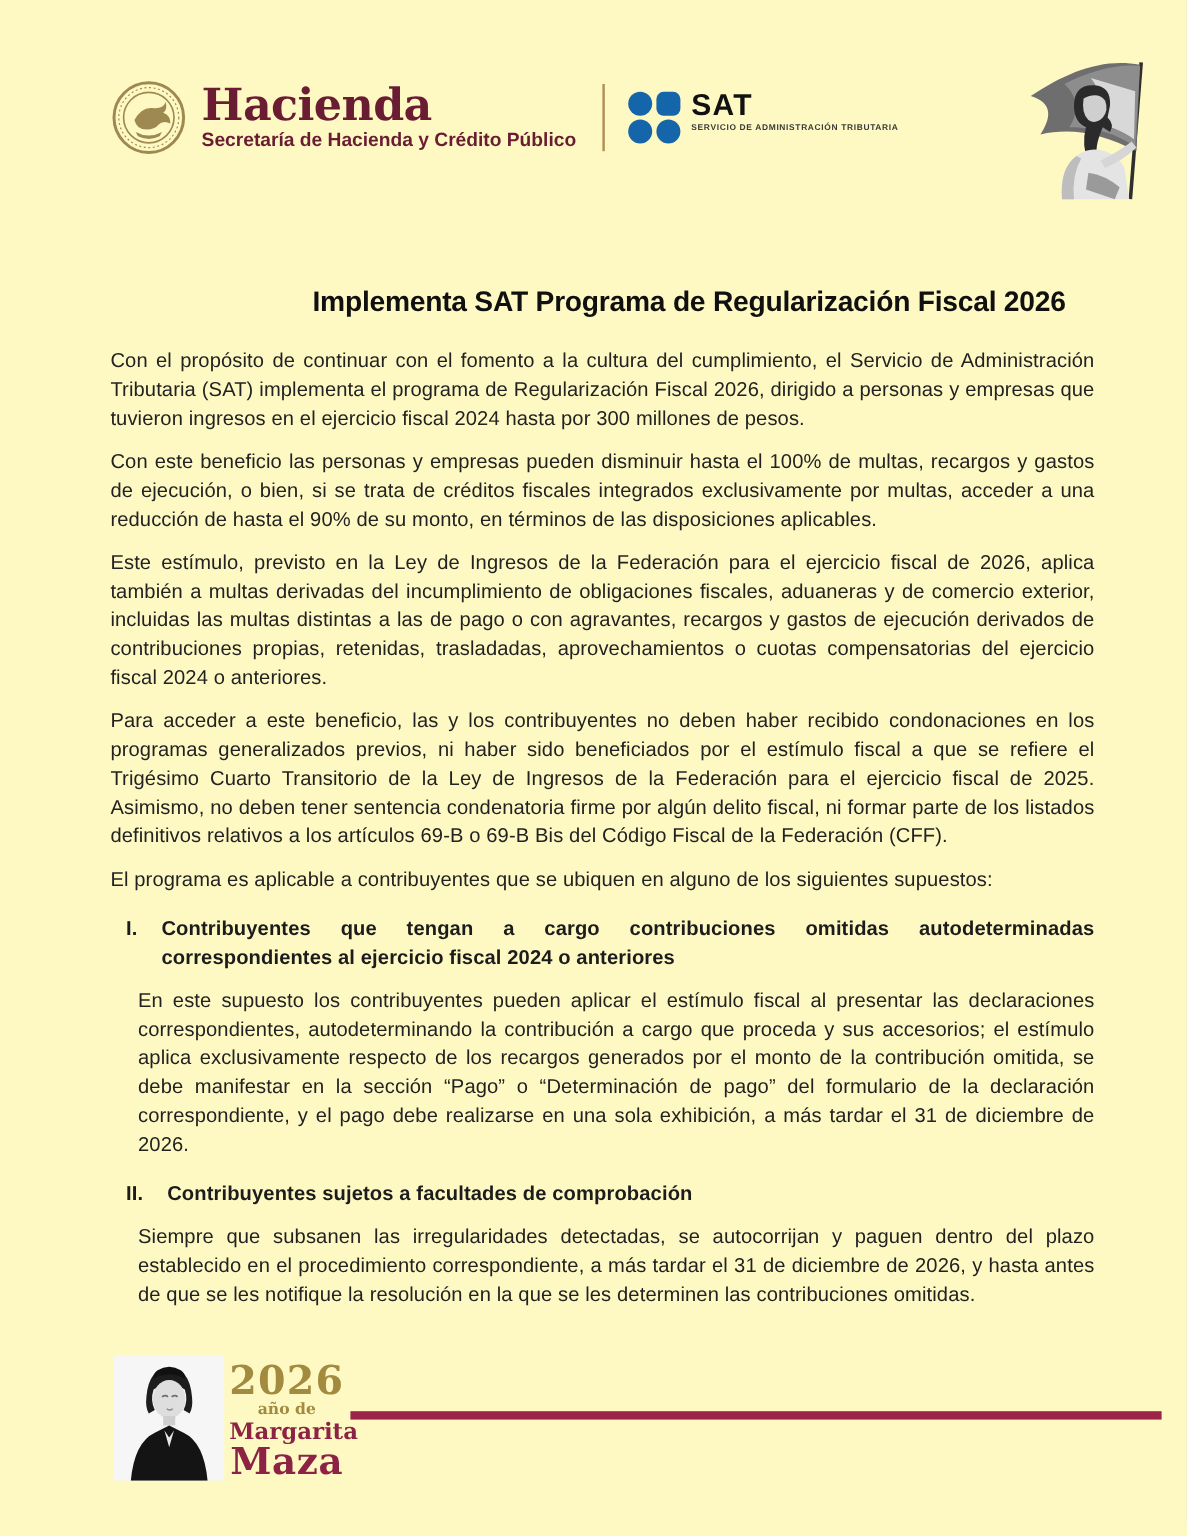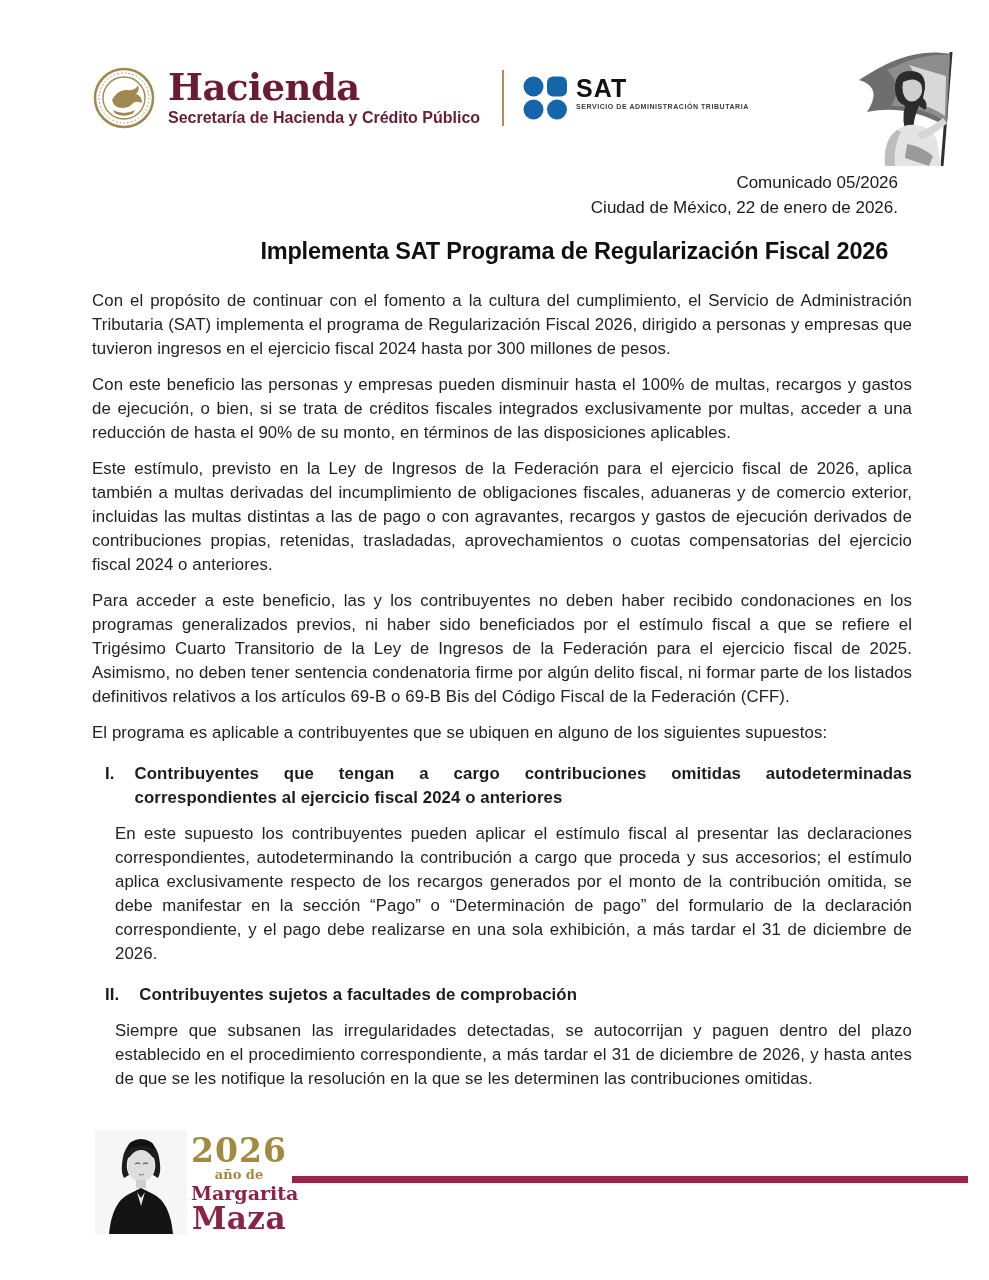--- a/index.html
+++ b/index.html
@@ -2,21 +2,21 @@
 <html><head>
 <meta charset="utf-8">
 <style>
   * { margin: 0; padding: 0; box-sizing: border-box; }
   html, body { background: #e8e8e8; }
   .page {
     position: relative;
     width: 989px;
     height: 1280px;
     margin: 0 auto;
-    background: #ffffff;
+    background: #fef9c3;
     font-family: "Liberation Sans", sans-serif;
     color: #1f1f1f;
     overflow: hidden;
   }
 
   
   .header {
     position: absolute;
     top: 48px; left: 92px; right: 14px;
     display: flex;
@@ -177,24 +177,20 @@
 
         <path d="M38 118 q-2 -26 12 -36 q10 -8 24 -4 q12 4 16 14 l4 26 z" fill="#e4e4e4"></path>
         <path d="M38 118 q-2 -26 12 -36 l4 2 q-8 14 -6 34 z" fill="#bdbdbd"></path>
 
         <path d="M70 86 q16 -8 26 -16 l4 5 q-10 10 -26 17 z" fill="#d6d6d6"></path>
         <path d="M60 96 q14 2 26 12 l-4 10 l-24 -8 z" fill="#9a9a9a"></path>
       </svg>
     </span>
   </div>
 
-  <div class="meta">
-    <div>Comunicado 05/2026</div>
-    <div>Ciudad de México, 22 de enero de 2026.</div>
-  </div>
 
   <h1 class="doc-title">Implementa SAT Programa de Regularización Fiscal 2026</h1>
 
   <div class="body-content">
     <p class="para">Con el propósito de continuar con el fomento a la cultura del cumplimiento, el Servicio de Administración Tributaria (SAT) implementa el programa de Regularización Fiscal 2026, dirigido a personas y empresas que tuvieron ingresos en el ejercicio fiscal 2024 hasta por 300 millones de pesos.</p>
     <p class="para">Con este beneficio las personas y empresas pueden disminuir hasta el 100% de multas, recargos y gastos de ejecución, o bien, si se trata de créditos fiscales integrados exclusivamente por multas, acceder a una reducción de hasta el 90% de su monto, en términos de las disposiciones aplicables.</p>
     <p class="para">Este estímulo, previsto en la Ley de Ingresos de la Federación para el ejercicio fiscal de 2026, aplica también a multas derivadas del incumplimiento de obligaciones fiscales, aduaneras y de comercio exterior, incluidas las multas distintas a las de pago o con agravantes, recargos y gastos de ejecución derivados de contribuciones propias, retenidas, trasladadas, aprovechamientos o cuotas compensatorias del ejercicio fiscal 2024 o anteriores.</p>
     <p class="para">Para acceder a este beneficio, las y los contribuyentes no deben haber recibido condonaciones en los programas generalizados previos, ni haber sido beneficiados por el estímulo fiscal a que se refiere el Trigésimo Cuarto Transitorio de la Ley de Ingresos de la Federación para el ejercicio fiscal de 2025. Asimismo, no deben tener sentencia condenatoria firme por algún delito fiscal, ni formar parte de los listados definitivos relativos a los artículos 69-B o 69-B Bis del Código Fiscal de la Federación (CFF).</p>
     <p class="para">El programa es aplicable a contribuyentes que se ubiquen en alguno de los siguientes supuestos:</p>
 

